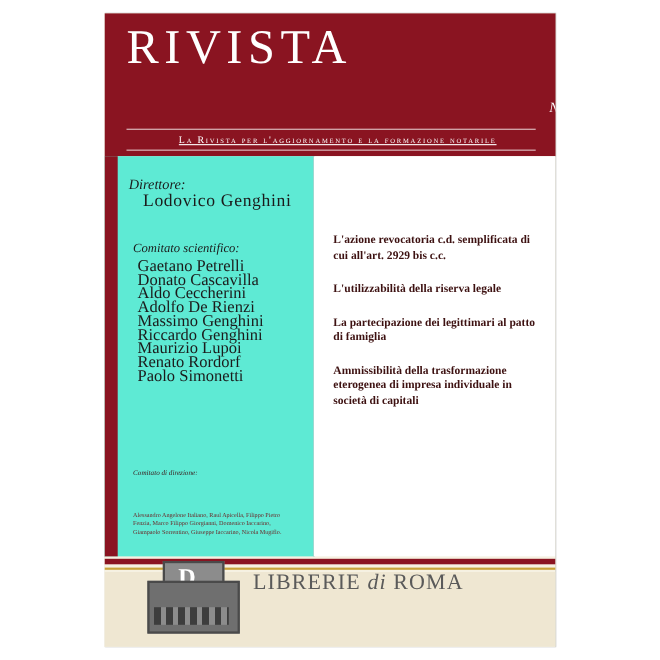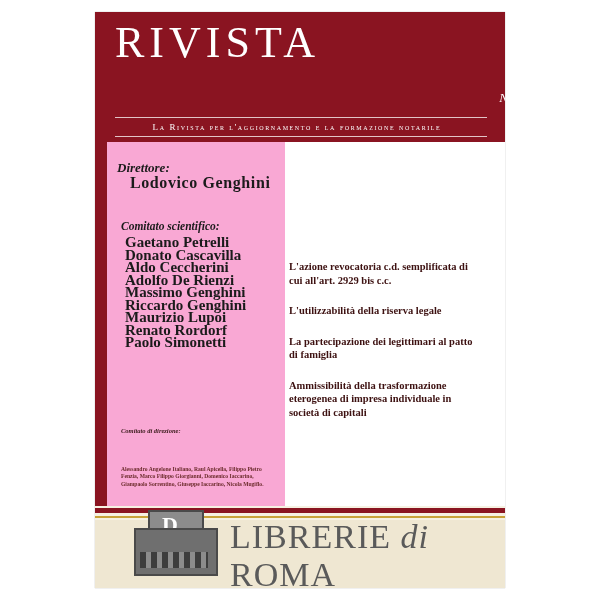--- a/index.html
+++ b/index.html
@@ -70,48 +70,48 @@
   .rule-top {
     position: absolute;
     left: 20px;
     top: 105px;
     width: 372px;
     height: 1px;
     background: rgba(255,255,255,0.75);
   }
   .tagline {
     position: absolute;
-    left: 16px;
+    left: 26px;
     top: 110px;
     width: 372px;
     color: #ffffff;
     font-size: 9px;
     letter-spacing: 1.6px;
     text-align: center;
     font-variant: small-caps;
+    text-decoration: underline;
   }
   .rule-bottom {
     position: absolute;
     left: 20px;
     top: 124px;
     width: 372px;
     height: 1px;
     background: rgba(255,255,255,0.75);
   }
 
   
   .left-col {
     position: absolute;
     left: 0;
     top: 130px;
     width: 190px;
     bottom: 82px;
-    background: #f9a8d4;
+    background: #5eead4;
     border-right: 1px solid #0f766e;
-    font-weight: bold;
   }
   .left-stripe {
     position: absolute;
     left: 0; top: 0;
     width: 12px;
     height: 100%;
     background: #8a1421;
   }
   .director-label {
     position: absolute;
@@ -169,24 +169,23 @@
     position: absolute;
     left: 190px;
     top: 130px;
     right: 0;
     bottom: 82px;
     background: #ffffff;
     padding: 0;
   }
   .toc {
     position: absolute;
-    left: 4px;
+    left: 18px;
     top: 70px;
     width: 190px;
-    margin-top: 48px;
   }
   .toc-item {
     font-size: 10.5px;
     line-height: 13.5px;
     color: #3d1111;
     font-weight: bold;
     margin-bottom: 17px;
     font-family: "Liberation Serif", serif;
   }
 
@@ -224,21 +223,21 @@
     left: 120px;
     top: 500px;
     width: 400px;
     height: 80px;
     pointer-events: none;
   }
   .wm-text {
     position: absolute;
     left: 110px;
     top: 18px;
-    font-size: 34px;
+    font-size: 20px;
     color: #5a5a5a;
     letter-spacing: 1px;
     font-family: "Liberation Serif", serif;
   }
   .wm-text .ital { font-style: italic; }
   .wm-logo {
     position: absolute;
     left: 8px;
     top: 6px;
     width: 92px;

